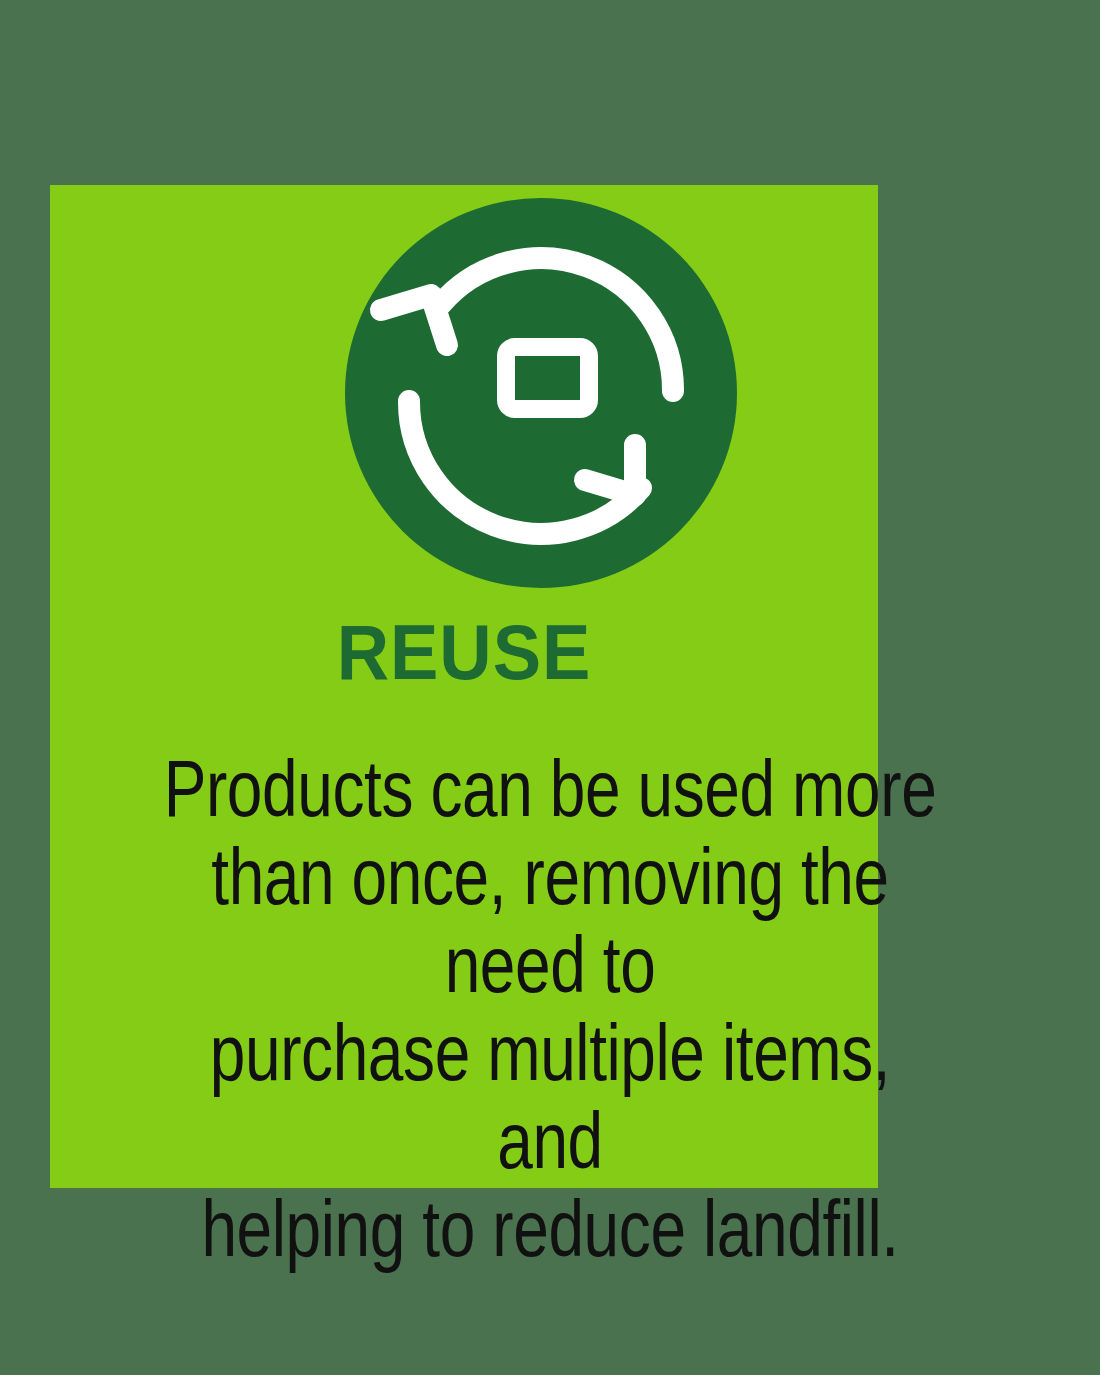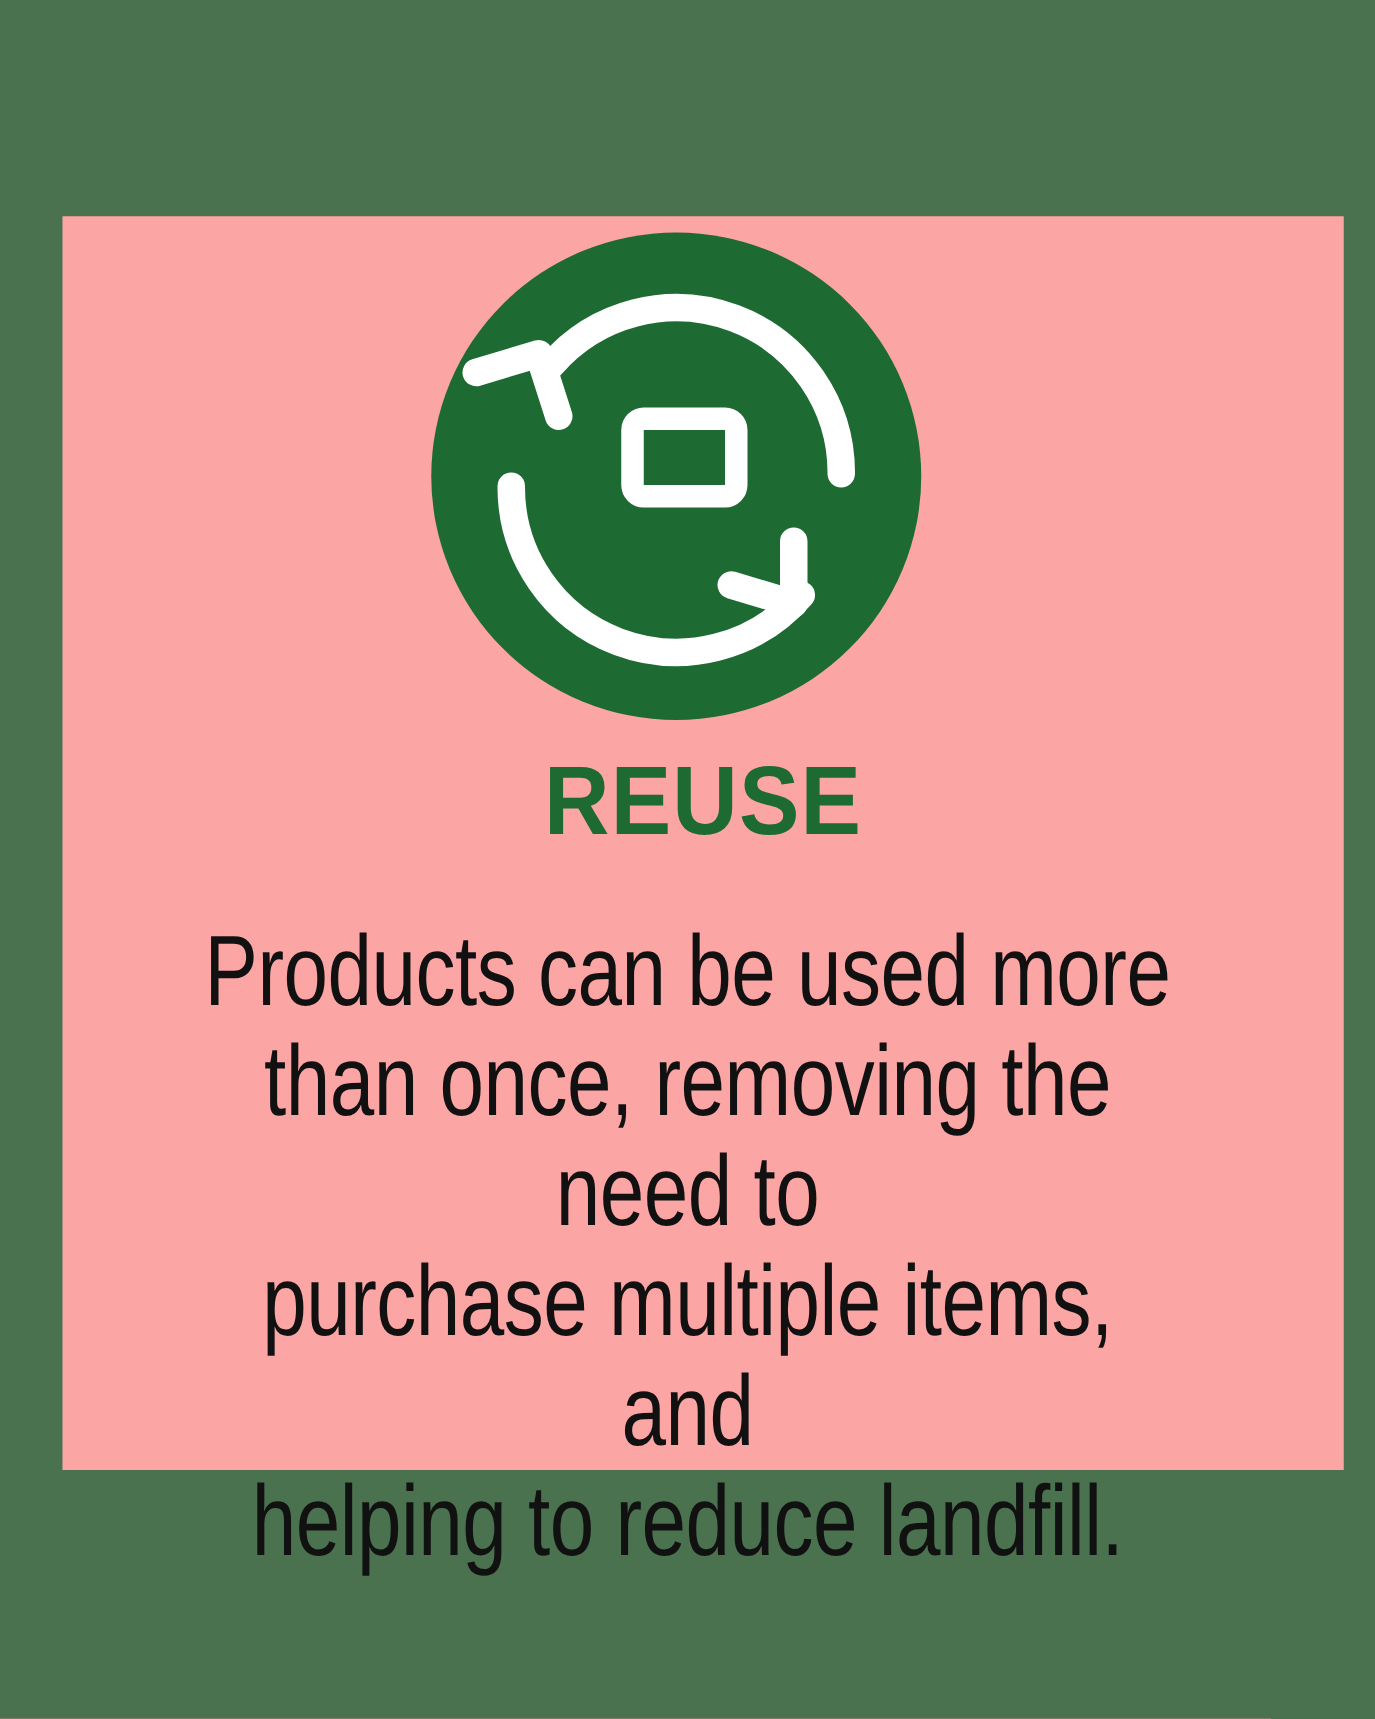--- a/index.html
+++ b/index.html
@@ -13,24 +13,24 @@
   body {
     background: #4a724e;
     font-family: "Liberation Sans", sans-serif;
     position: relative;
   }
 
   
   #info-card {
     position: absolute;
     left: 50px;
-    top: 173px;
-    width: 1025px;
+    top: 185px;
+    width: 828px;
     height: 1003px;
-    background: #fca5a5;
+    background: #84cc16;
   }
 
   
   #icon-badge {
     position: absolute;
     left: 295px;   
     top: 13px;     
     width: 392px;
     height: 390px;
     border-radius: 50%;

